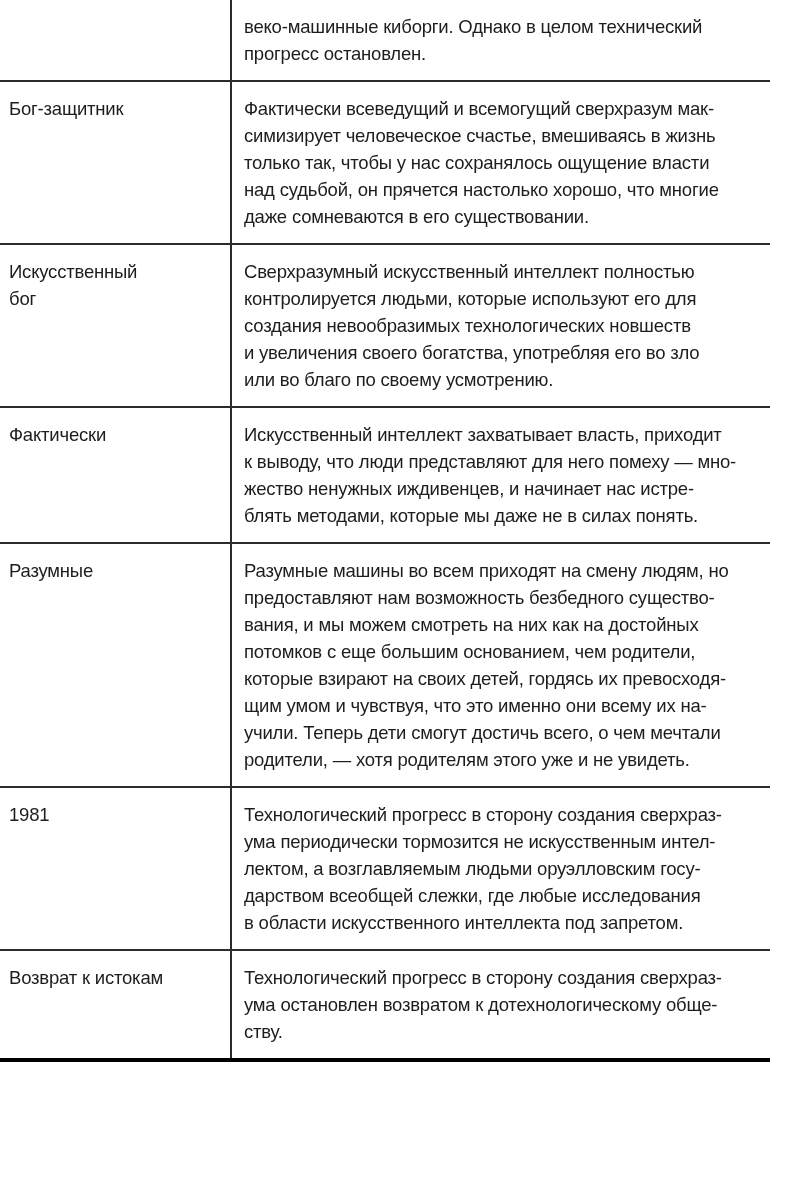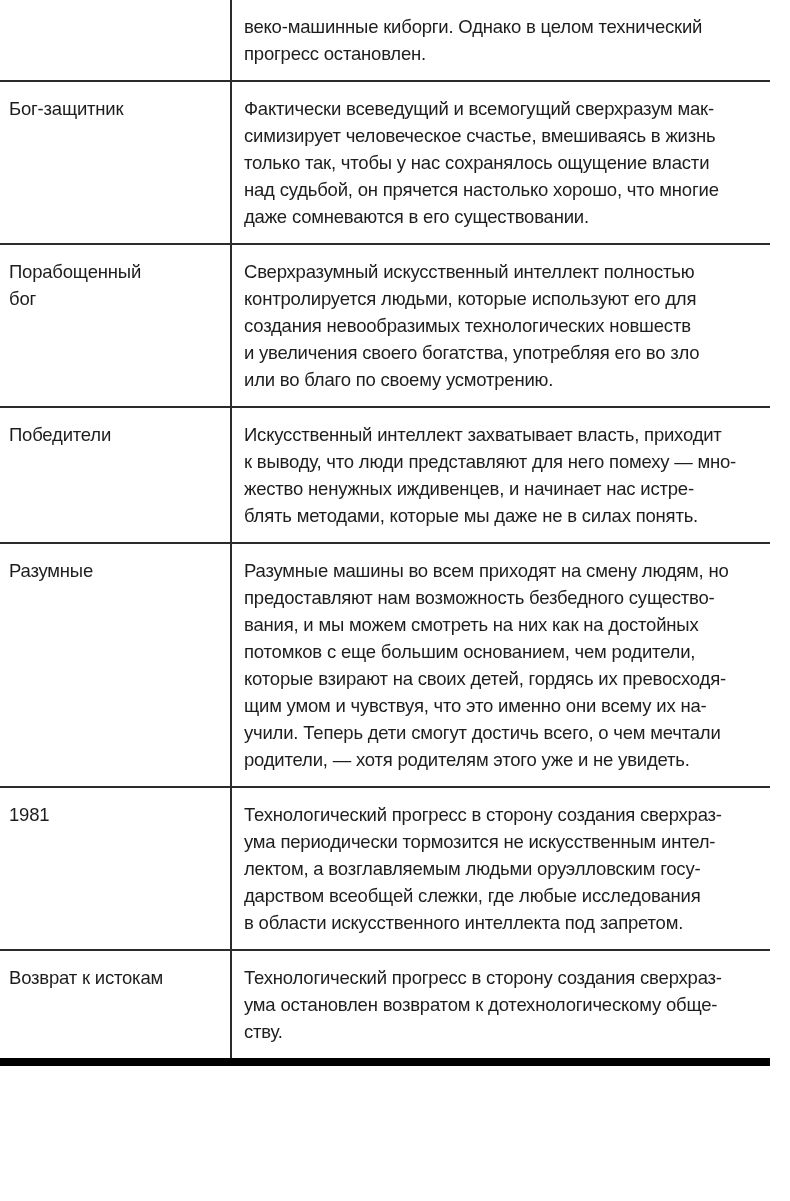--- a/index.html
+++ b/index.html
@@ -17,21 +17,21 @@
   table.scenario-table {
     border-collapse: collapse;
     width: 770px;
     table-layout: fixed;
     border-radius: 21px;
   }
   table.scenario-table tr {
     border-bottom: 2px solid #2b2b2b;
   }
   table.scenario-table tr:last-child {
-    border-bottom: 8px solid #000000;
+    border-bottom: 4px solid #000000;
   }
   td {
     vertical-align: top;
     white-space: pre-line;
     font-size: 18.5px;
     line-height: 27px;
     letter-spacing: -0.2px;
   }
   td.col-name {
     width: 200px;
@@ -54,30 +54,30 @@
     </tr>
     <tr>
       <td class="col-name">Бог-защитник</td>
       <td class="col-desc">Фактически всеведущий и всемогущий сверхразум мак-
 симизирует человеческое счастье, вмешиваясь в жизнь
 только так, чтобы у нас сохранялось ощущение власти
 над судьбой, он прячется настолько хорошо, что многие
 даже сомневаются в его существовании.</td>
     </tr>
     <tr>
-      <td class="col-name">Порабощенный
+      <td class="col-name">Искусственный
 бог</td>
       <td class="col-desc">Сверхразумный искусственный интеллект полностью
 контролируется людьми, которые используют его для
 создания невообразимых технологических новшеств
 и увеличения своего богатства, употребляя его во зло
 или во благо по своему усмотрению.</td>
     </tr>
     <tr>
-      <td class="col-name">Победители</td>
+      <td class="col-name">Фактически</td>
       <td class="col-desc">Искусственный интеллект захватывает власть, приходит
 к выводу, что люди представляют для него помеху — мно-
 жество ненужных иждивенцев, и начинает нас истре-
 блять методами, которые мы даже не в силах понять.</td>
     </tr>
     <tr>
       <td class="col-name">Разумные</td>
       <td class="col-desc">Разумные машины во всем приходят на смену людям, но
 предоставляют нам возможность безбедного существо-
 вания, и мы можем смотреть на них как на достойных

